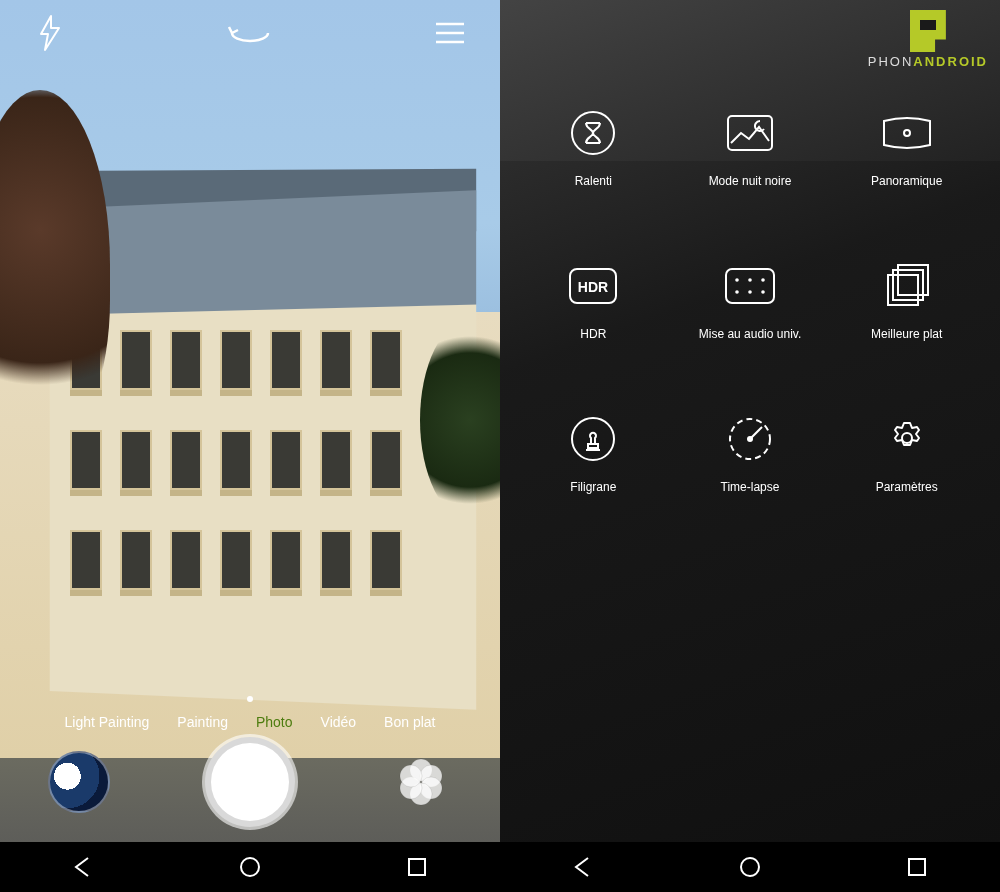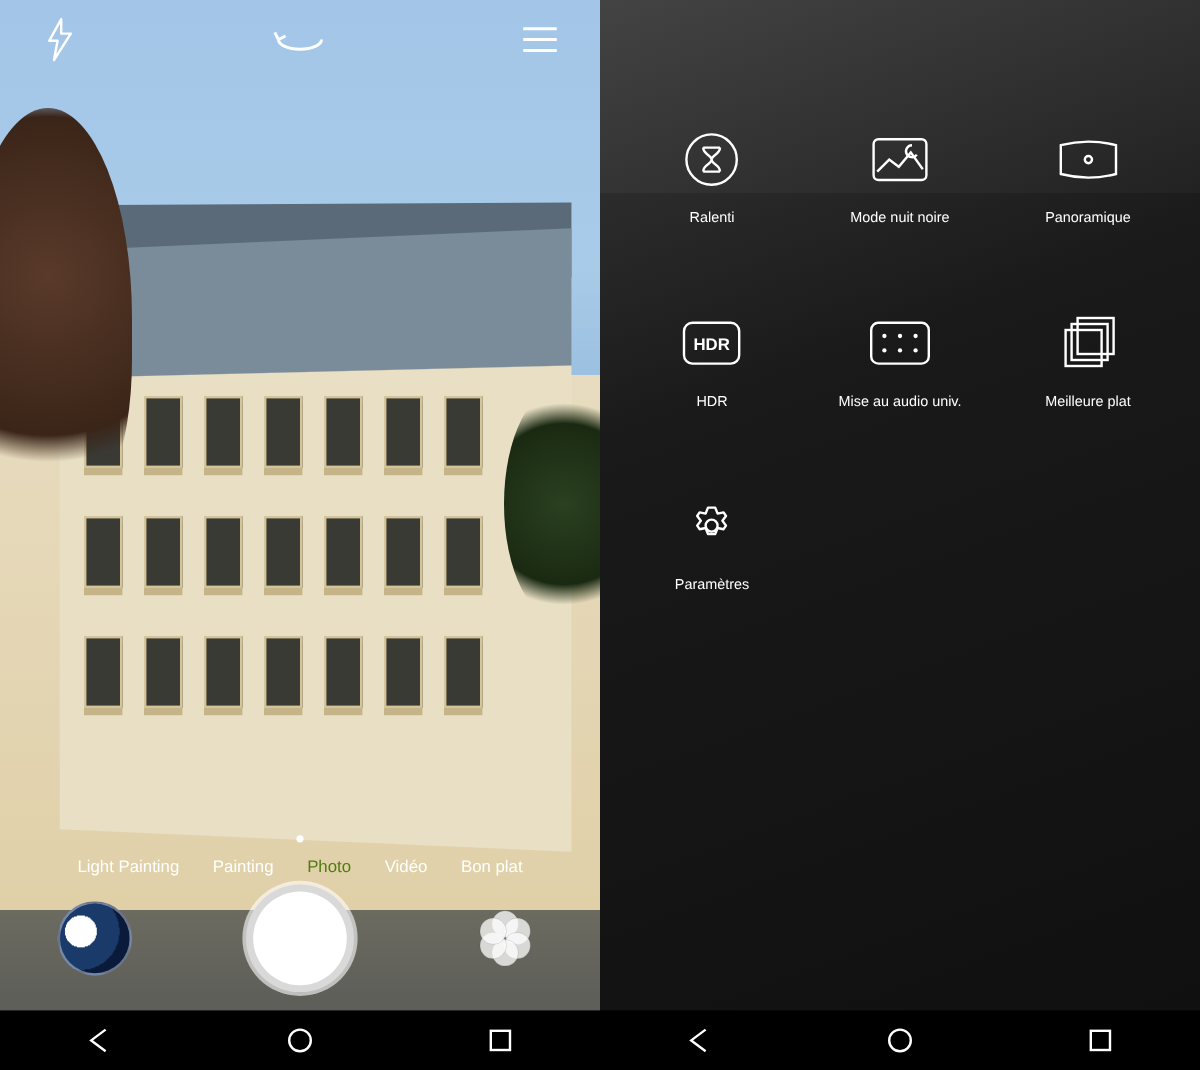--- a/index.html
+++ b/index.html
@@ -306,20 +306,26 @@
       <svg width="20" height="20" viewBox="0 0 20 20">
           <rect x="2" y="2" width="16" height="16" fill="none" stroke="#fff" stroke-width="2"></rect>
         </svg>
     </div>
   </div>
 </div>
 
 <div class="screen">
   <div class="right-bg"></div>
 
+  <div class="watermark">
+    <div class="watermark-logo"></div>
+    <div class="watermark-text">
+      <span>PHON</span><b>ANDROID</b>
+    </div>
+  </div>
 
   <div class="mode-grid">
 
     <div class="mode-item">
       <div class="mode-icon">
         <svg width="46" height="46" viewBox="0 0 46 46">
             <circle cx="23" cy="23" r="21" fill="none" stroke="#fff" stroke-width="2"></circle>
             <path d="M16 13 h14 M16 33 h14 M16 13 c0 6 7 6 7 10 c0 4 -7 4 -7 10 M30 13 c0 6 -7 6 -7 10 c0 4 7 4 7 10" fill="none" stroke="#fff" stroke-width="2"></path>
           </svg>
       </div>
@@ -376,21 +382,41 @@
       <div class="mode-icon">
         <svg width="46" height="46" viewBox="0 0 46 46">
             <rect x="4" y="12" width="30" height="30" fill="none" stroke="#fff" stroke-width="2"></rect>
             <rect x="9" y="7" width="30" height="30" fill="none" stroke="#fff" stroke-width="2"></rect>
             <rect x="14" y="2" width="30" height="30" fill="none" stroke="#fff" stroke-width="2"></rect>
           </svg>
       </div>
       <div class="mode-label">Meilleure plat</div>
     </div>
 
-
+    <div class="mode-item">
+      <div class="mode-icon">
+        <svg width="46" height="46" viewBox="0 0 46 46">
+            <circle cx="23" cy="23" r="21" fill="none" stroke="#fff" stroke-width="2"></circle>
+            <path d="M18 28 h10 v4 h-10z M21 28 v-6 a3 3 0 1 1 4 0 v6" fill="none" stroke="#fff" stroke-width="2"></path>
+            <line x1="16" y1="34" x2="30" y2="34" stroke="#fff" stroke-width="2"></line>
+          </svg>
+      </div>
+      <div class="mode-label">Filigrane</div>
+    </div>
+
+    <div class="mode-item">
+      <div class="mode-icon">
+        <svg width="46" height="46" viewBox="0 0 46 46">
+            <circle cx="23" cy="23" r="20" fill="none" stroke="#fff" stroke-width="2" stroke-dasharray="6 4"></circle>
+            <circle cx="23" cy="23" r="3" fill="#fff"></circle>
+            <line x1="23" y1="23" x2="35" y2="11" stroke="#fff" stroke-width="2"></line>
+          </svg>
+      </div>
+      <div class="mode-label">Time-lapse</div>
+    </div>
 
 
     <div class="mode-item">
       <div class="mode-icon">
         <svg width="44" height="44" viewBox="0 0 44 44">
             <path d="M22 6 l3 0 l2 5 l5 -1 l2 3 l-3 4 l3 4 l-2 3 l-5 -1 l-2 5 l-3 0 l-3 0 l-2 -5 l-5 1 l-2 -3 l3 -4 l-3 -4 l2 -3 l5 1 l2 -5 z" fill="none" stroke="#fff" stroke-width="2" stroke-linejoin="round"></path>
             <circle cx="22" cy="21" r="5" fill="none" stroke="#fff" stroke-width="2"></circle>
           </svg>
       </div>
       <div class="mode-label">Paramètres</div>

